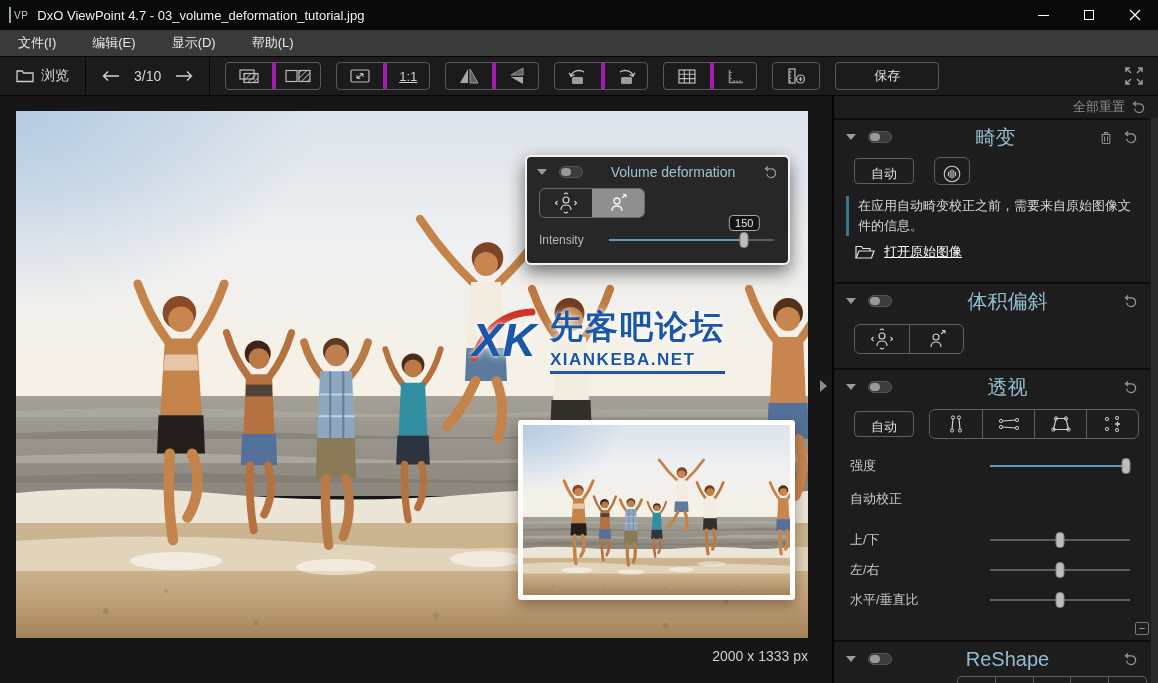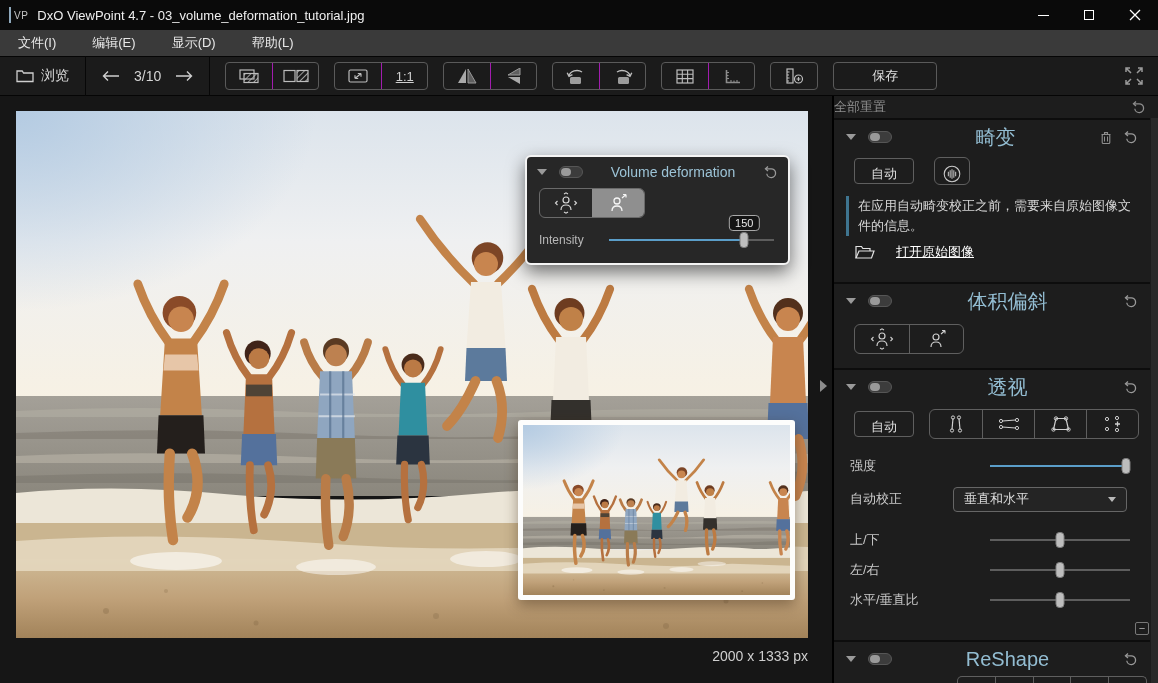--- a/index.html
+++ b/index.html
@@ -21,21 +21,21 @@
   
   .menubar { position:absolute; top:30px; left:0; right:0; height:26px; background:#3a3a3a; display:flex; align-items:center; padding-left:18px; gap:36px; }
   .menu-item { font-size:13px; color:#e8e8e8; }
 
   
   .toolbar { position:absolute; top:56px; left:0; right:0; height:40px; background:#1b1b1b; border-top:1px solid #050505; border-bottom:1px solid #050505; display:flex; align-items:center; }
   .tb-plain { display:flex; align-items:center; gap:7px; padding:0 16px; height:100%; font-size:14px; color:#d6d6d6; }
   .tb-vsep { width:1px; height:40px; background:#070707; }
   .tb-group { display:flex; align-items:stretch; height:28px; border:1px solid #5a5a5a; border-radius:4px; margin-left:15px; overflow:hidden; }
   .tb-btn { min-width:46px; padding:0 9px; display:flex; align-items:center; justify-content:center; color:#cfcfcf; font-size:13px; }
-  .tb-btn + .tb-btn { border-left:1px solid #a21caf;text-decoration:underline; }
+  .tb-btn + .tb-btn { border-left:4px solid #a21caf;text-decoration:underline; }
   .save-btn { height:28px; width:104px; border:1px solid #5a5a5a; border-radius:4px; margin-left:15px; display:flex; align-items:center; justify-content:center; font-size:13px; color:#e0e0e0; }
   .fullscreen-btn { margin-left:auto; margin-right:13px; }
   .icon { display:block; }
 
   
   .viewer { position:absolute; top:96px; left:0; width:832px; height:587px; background:#161616; }
   .photo { position:absolute; left:16px; top:15px; width:792px; height:527px; overflow:hidden; }
   .photo > svg.scene { position:absolute; left:0; top:0; }
   .viewer-status { position:absolute; right:24px; top:552px; font-size:14px; color:#cfcfcf; }
   .collapse-arrow { position:absolute; left:820px; top:284px; width:0; height:0; border-left:7px solid #8d8d8d; border-top:6px solid transparent; border-bottom:6px solid transparent; }
@@ -67,37 +67,37 @@
   
   .slider { position:relative; height:16px; flex:1; }
   .slider .track { position:absolute; left:0; right:0; top:7px; height:2px; background:#5d5d5d; }
   .slider .fill { position:absolute; left:0; top:7px; height:2px; background:#5b9ec9; }
   .slider .thumb { position:absolute; top:0; width:9px; height:16px; background:#bdbdbd; border:1px solid #808080; border-radius:4px; transform:translateX(-50%); }
   .value-tip { position:absolute; top:-17px; transform:translateX(-50%); background:#141414; border:1px solid #a8a8a8; border-radius:4px; font-size:11px; color:#e6e6e6; padding:0 5px; line-height:14px; }
 
   
   .sidebar { position:absolute; top:96px; left:832px; width:326px; height:587px; background:#1d1d1d; border-left:2px solid #000; }
   .scroll-track { position:absolute; top:22px; bottom:0; right:0; width:7px; background:#2a2a2a; }
-  .reset-all-row { position:absolute; top:2px; left:0; right:12px; height:18px; display:flex; justify-content:space-between; align-items:center; gap:6px; color:#8e8e8e; font-size:13px; }
+  .reset-all-row { position:absolute; top:2px; left:0; right:12px; height:18px; display:flex; justify-content:flex-end; align-items:center; gap:6px; color:#8e8e8e; font-size:13px; }
   .panel { position:absolute; left:0; right:8px; border-top:2px solid #0d0d0d; }
   .panel-header { display:flex; align-items:center; height:22px; padding:0 12px; margin-top:6px; }
   .panel-title { flex:1; text-align:center; font-size:20px; color:#93bdd2; }
   .hdr-icons { display:flex; align-items:center; gap:10px; }
   .btn-outline { border:1px solid #5f5f5f; border-radius:4px; color:#dedede; font-size:13px; display:flex; align-items:flex-end; justify-content:center; }
   .auto-btn { width:60px; height:26px; }
   .icon-btn { width:36px; height:28px; border-radius:6px; }
   .seg-group { display:flex; border:1px solid #5f5f5f; border-radius:6px; overflow:hidden; height:30px; }
   .seg-group .cell { width:54px; display:flex; align-items:center; justify-content:center; }
   .seg-group .cell + .cell { border-left:1px solid #5f5f5f; }
   .pers-group .cell { width:52px; height:28px; }
 
   .p-distortion { top:22px; height:164px; }
   .dist-actions { display:flex; align-items:center; gap:20px; padding-left:20px; margin-top:9px; }
   .info-block { margin:11px 14px 0 12px; border-left:3px solid #3f7590; padding-left:9px; font-size:13px; color:#d6d6d6; line-height:1.55; }
-  .open-link-row { display:flex; align-items:center; gap:21px; padding-left:21px; margin-top:7px; }
+  .open-link-row { display:flex; align-items:center; gap:9px; padding-left:21px; margin-top:7px; }
   .open-link { font-size:13px; color:#fff; text-decoration:underline; }
 
   .p-volume { top:186px; height:86px; }
   .vol-actions { padding-left:20px; margin-top:12px; display:flex; }
 
   .p-perspective { top:272px; height:272px; }
   .pers-actions { display:flex; align-items:center; padding-left:20px; margin-top:11px; }
   .pers-group { margin-left:15px; }
   .ctl-row { position:absolute; left:16px; right:20px; height:20px; display:flex; align-items:center; }
   .ctl-label { font-size:13px; color:#c9c9c9; }
@@ -394,20 +394,30 @@
         </svg>
     </div>
   </div>
 
   <div class="viewer">
     <div class="photo">
       <svg class="scene" width="792" height="527" viewBox="0 0 792 527">
           <use href="#beach"></use>
         </svg>
 
+      <div class="watermark">
+        <svg width="76" height="70" viewBox="0 0 76 70">
+          <path d="M6 54 Q22 10 64 8" fill="none" stroke="#cf3328" stroke-width="7" stroke-linecap="round"></path>
+          <text x="4" y="52" font-family="Liberation Sans, sans-serif" font-size="46" font-weight="bold" font-style="italic" fill="#1a57a8">XK</text>
+        </svg>
+        <div class="wm-text">
+          <span class="wm-line1">先客吧论坛</span>
+          <span class="wm-line2">XIANKEBA.NET</span>
+        </div>
+      </div>
 
       <div class="inset">
         <svg width="267" height="170" viewBox="0 0 792 527" preserveAspectRatio="none">
             <use href="#beach"></use>
           </svg>
       </div>
     </div>
 
     <div class="float-panel">
       <div class="fp-header">
@@ -597,24 +607,20 @@
         <span class="ctl-label">强度</span>
         <div class="slider ctl-slider">
           <div class="track"></div>
           <div class="fill" style="width:100%"></div>
           <div class="thumb" style="left:97%"></div>
         </div>
       </div>
 
       <div class="ctl-row row-autocorrect">
         <span class="ctl-label">自动校正</span>
-        <div class="dropdown">
-          <span>垂直和水平</span>
-          <div class="dd-caret"></div>
-        </div>
       </div>
 
       <div class="ctl-row row-updown">
         <span class="ctl-label">上/下</span>
         <div class="slider ctl-slider">
           <div class="track"></div>
           <div class="thumb" style="left:50%"></div>
         </div>
       </div>
       <div class="ctl-row row-leftright">

